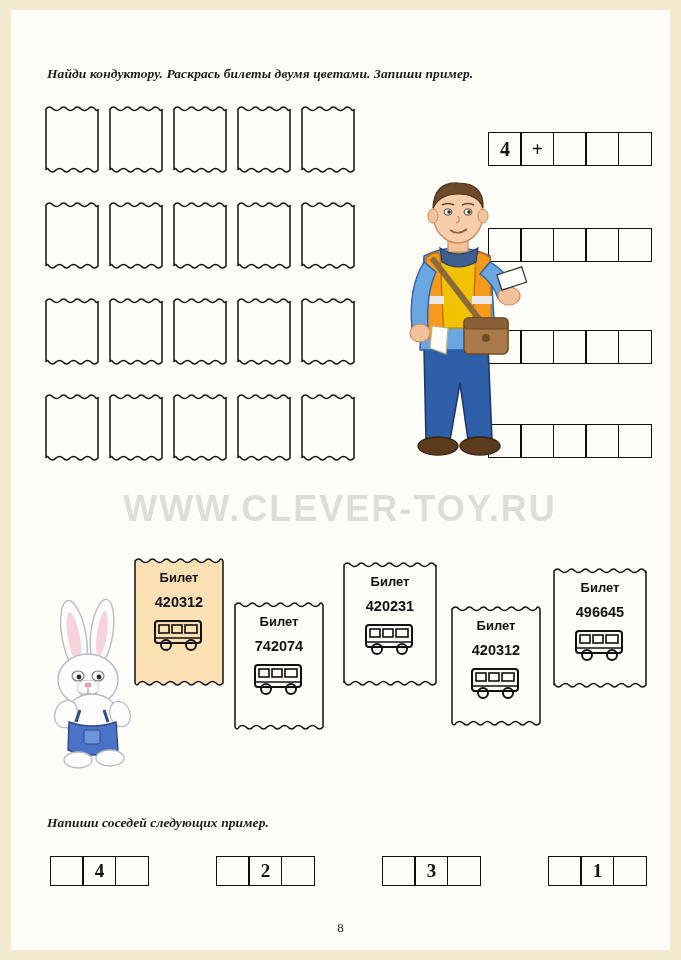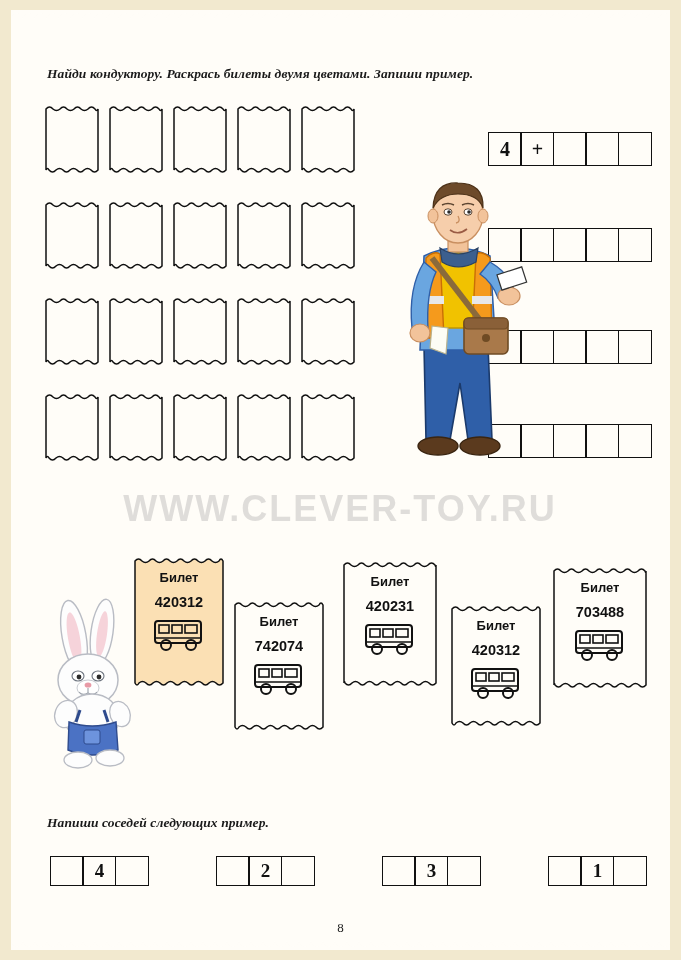--- a/index.html
+++ b/index.html
@@ -510,21 +510,21 @@
               <line x1="2" y1="20" x2="48" y2="20" stroke="#111" stroke-width="1.6"></line>
               <circle cx="13" cy="27" r="5" fill="none" stroke="#111" stroke-width="2"></circle>
               <circle cx="38" cy="27" r="5" fill="none" stroke="#111" stroke-width="2"></circle>
             </svg></div>
         </div>
         <div class="named-ticket" style="left: 552px; top: 566px; width: 96px; height: 124px;">
           <svg width="96" height="124" viewBox="0 0 96 124" class="nt-svg">
             <path d="M2,5 Q5.5,1 9,5 Q12.5,8 16,5 Q19.5,1 23,5 Q26.5,8 30,5 Q33.5,1 37,5 Q40.5,8 44,5 Q47.5,1 51,5 Q54.5,8 58,5 Q61.5,1 65,5 Q68.5,8 72,5 Q75.5,1 79,5 Q82.5,8 86,5 Q89.5,1 93,5 Q93.5,8 94,5 L94,119 Q90.5,123 87,119 Q83.5,116 80,119 Q76.5,123 73,119 Q69.5,116 66,119 Q62.5,123 59,119 Q55.5,116 52,119 Q48.5,123 45,119 Q41.5,116 38,119 Q34.5,123 31,119 Q27.5,116 24,119 Q20.5,123 17,119 Q13.5,116 10,119 Q6.5,123 3,119 Q2.5,116 2,119 Z" fill="none" stroke="#111" stroke-width="1.5"></path>
           </svg>
           <div class="nt-label">Билет</div>
-          <div class="nt-number">703488</div>
+          <div class="nt-number">496645</div>
           <div class="nt-bus"><svg width="52" height="34" viewBox="0 0 52 34">
               <rect x="2" y="3" width="46" height="22" rx="3" fill="none" stroke="#111" stroke-width="2"></rect>
               <rect x="6" y="7" width="10" height="8" fill="none" stroke="#111" stroke-width="1.6"></rect>
               <rect x="19" y="7" width="10" height="8" fill="none" stroke="#111" stroke-width="1.6"></rect>
               <rect x="32" y="7" width="12" height="8" fill="none" stroke="#111" stroke-width="1.6"></rect>
               <line x1="2" y1="20" x2="48" y2="20" stroke="#111" stroke-width="1.6"></line>
               <circle cx="13" cy="27" r="5" fill="none" stroke="#111" stroke-width="2"></circle>
               <circle cx="38" cy="27" r="5" fill="none" stroke="#111" stroke-width="2"></circle>
             </svg></div>
         </div>

